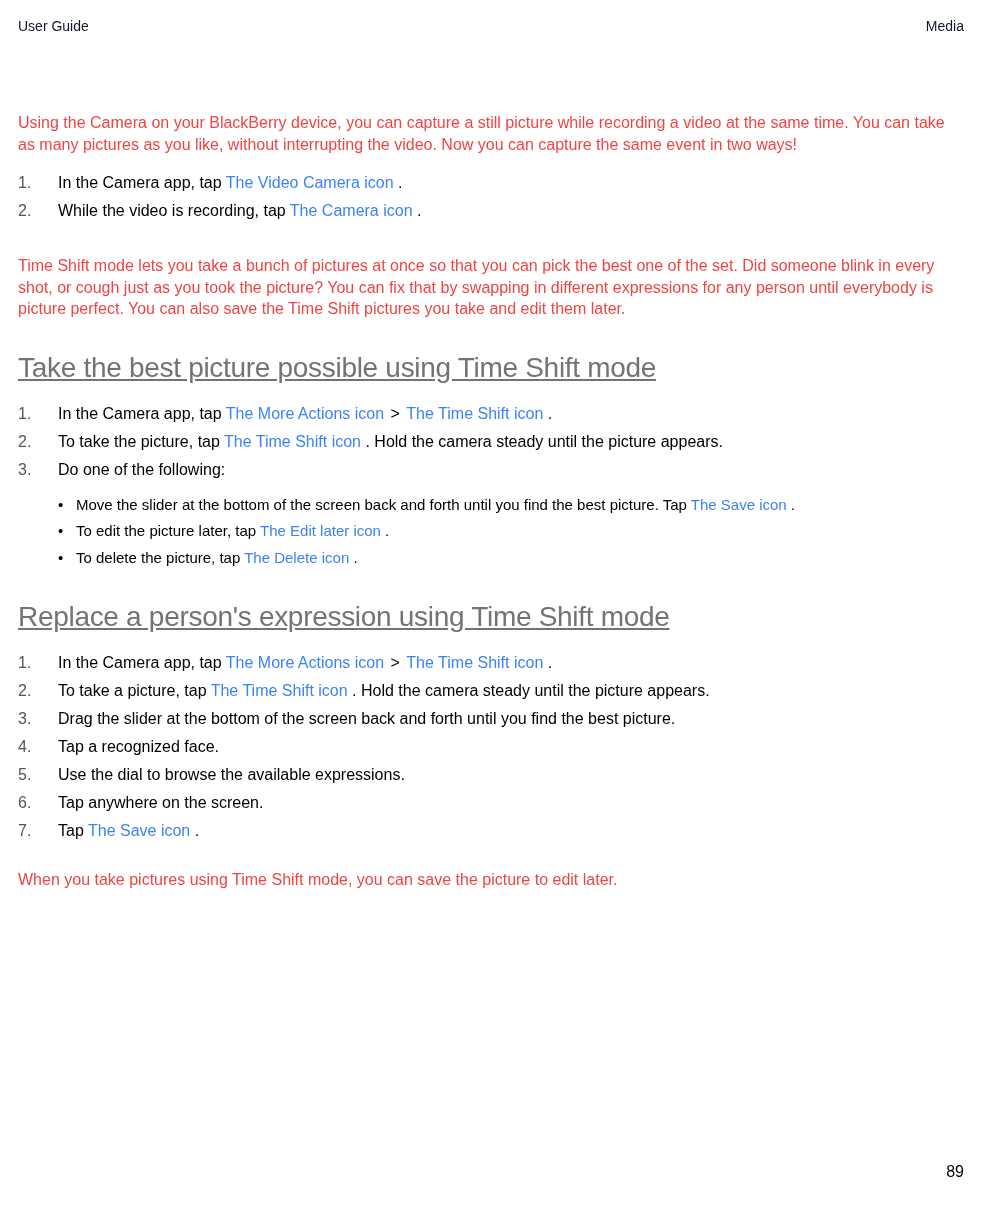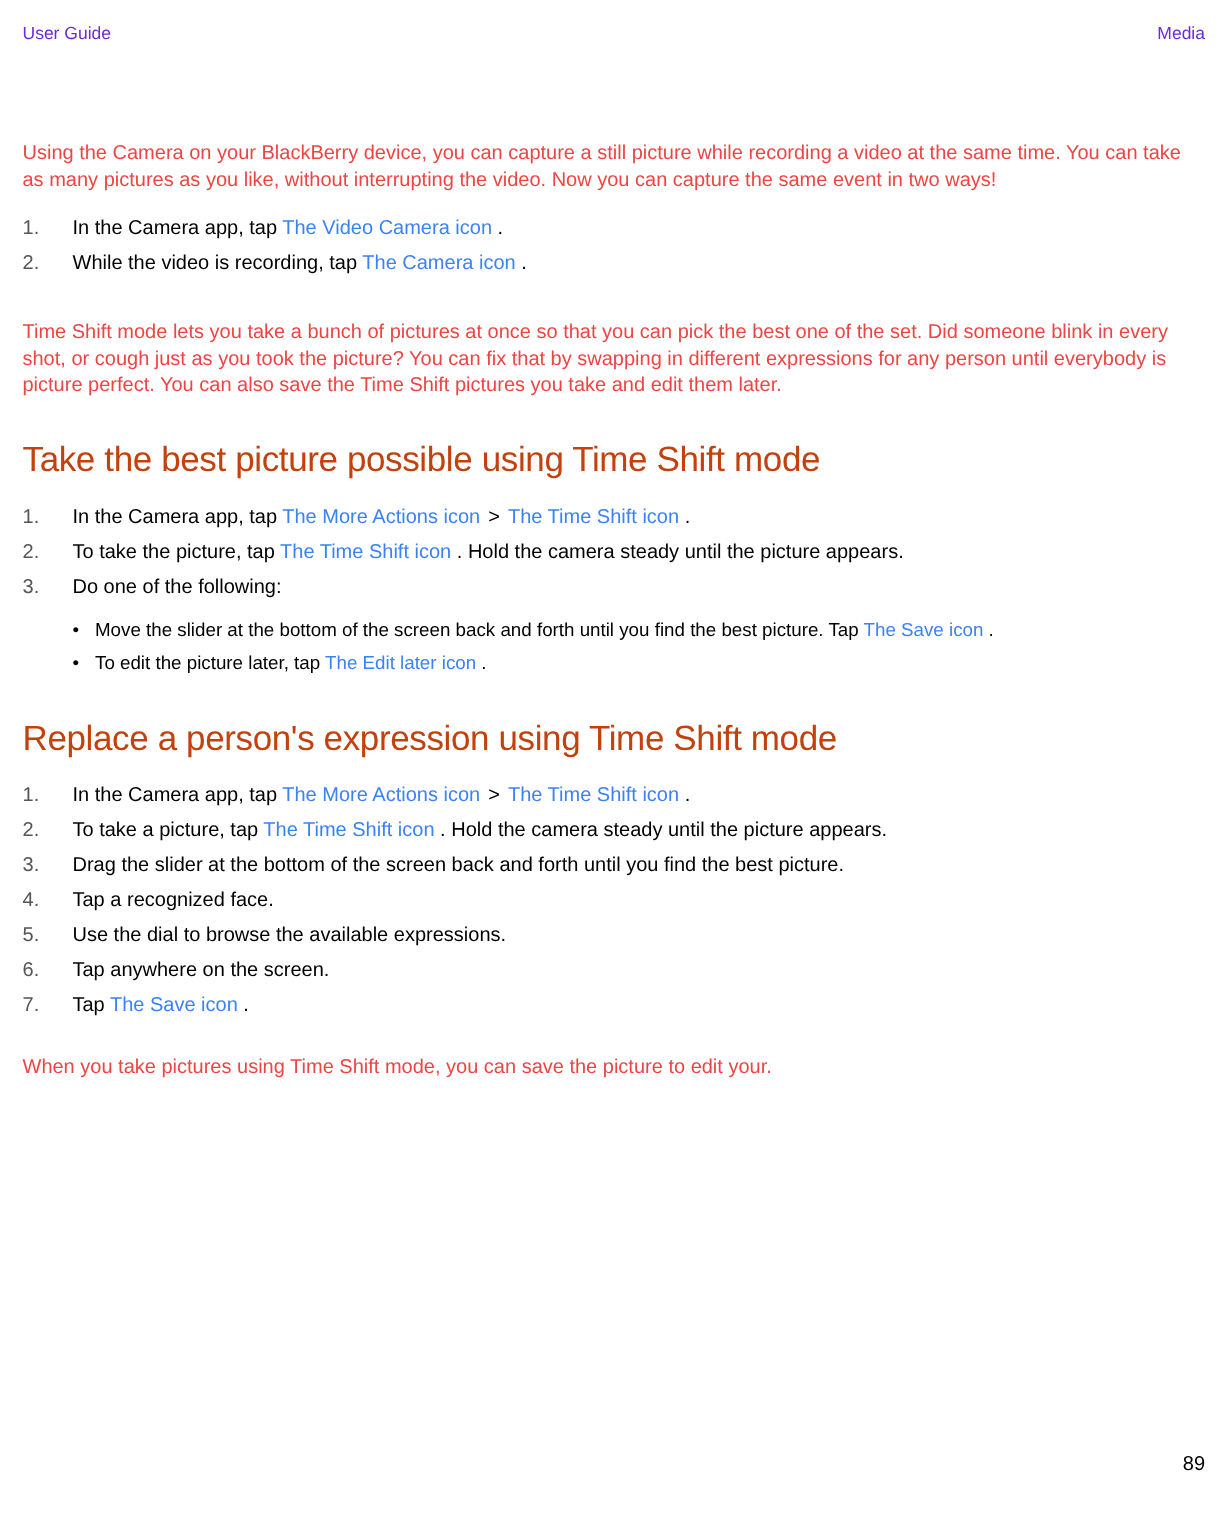--- a/index.html
+++ b/index.html
@@ -13,38 +13,39 @@
       height: 1213px;
       background: #ffffff;
       color: #000000;
       position: relative;
       padding: 18px 18px 0 18px;
     }
     .header {
       display: flex;
       justify-content: space-between;
       font-size: 14px;
-      color: #6d28d9;
+      color: #0f172a;
       margin-bottom: 78px;
       text-align: center;
     }
     h1 {
       font-size: 37px;
       font-weight: 300;
       color: #000000;
       margin-bottom: 18px;
       letter-spacing: -0.5px;
     }
     h2 {
       font-size: 28px;
       font-weight: 400;
-      color: #c2410c;
+      color: #737373;
       margin-top: 32px;
       margin-bottom: 18px;
       letter-spacing: -0.3px;
+      text-decoration: underline;
     }
     p.body-text {
       font-size: 16px;
       line-height: 1.35;
       color: #ef4444;
       margin-bottom: 16px;
     }
     ol {
       list-style: none;
       counter-reset: item;
@@ -138,20 +139,23 @@
     </li>
     <li>
       <span>Do one of the following:</span>
       <ul class="sub-list">
         <li>
           <span>Move the slider at the bottom of the screen back and forth until you find the best picture. Tap  </span><span class="icon-ref">The Save icon</span><span> .</span>
         </li>
         <li>
           <span>To edit the picture later, tap  </span><span class="icon-ref">The Edit later icon</span><span> .</span>
         </li>
+        <li>
+          <span>To delete the picture, tap  </span><span class="icon-ref">The Delete icon</span><span> .</span>
+        </li>
       </ul>
     </li>
   </ol>
 </div>
 
 <div class="section-small">
   <h2>Replace a person's expression using Time Shift mode</h2>
   <ol>
     <li>
       <span>In the Camera app, tap  </span><span class="icon-ref">The More Actions icon</span><span class="sep">  &gt;  </span><span class="icon-ref">The Time Shift icon</span><span> .</span>
@@ -163,16 +167,16 @@
     <li><span>Tap a recognized face.</span></li>
     <li><span>Use the dial to browse the available expressions.</span></li>
     <li><span>Tap anywhere on the screen.</span></li>
     <li>
       <span>Tap  </span><span class="icon-ref">The Save icon</span><span> .</span>
     </li>
   </ol>
 </div>
 
 <div class="section-small">
-  <p class="body-text">When you take pictures using Time Shift mode, you can save the picture to edit your.</p>
+  <p class="body-text">When you take pictures using Time Shift mode, you can save the picture to edit later.</p>
 </div>
 
 <div class="page-number">89</div>
 
 </body></html>

